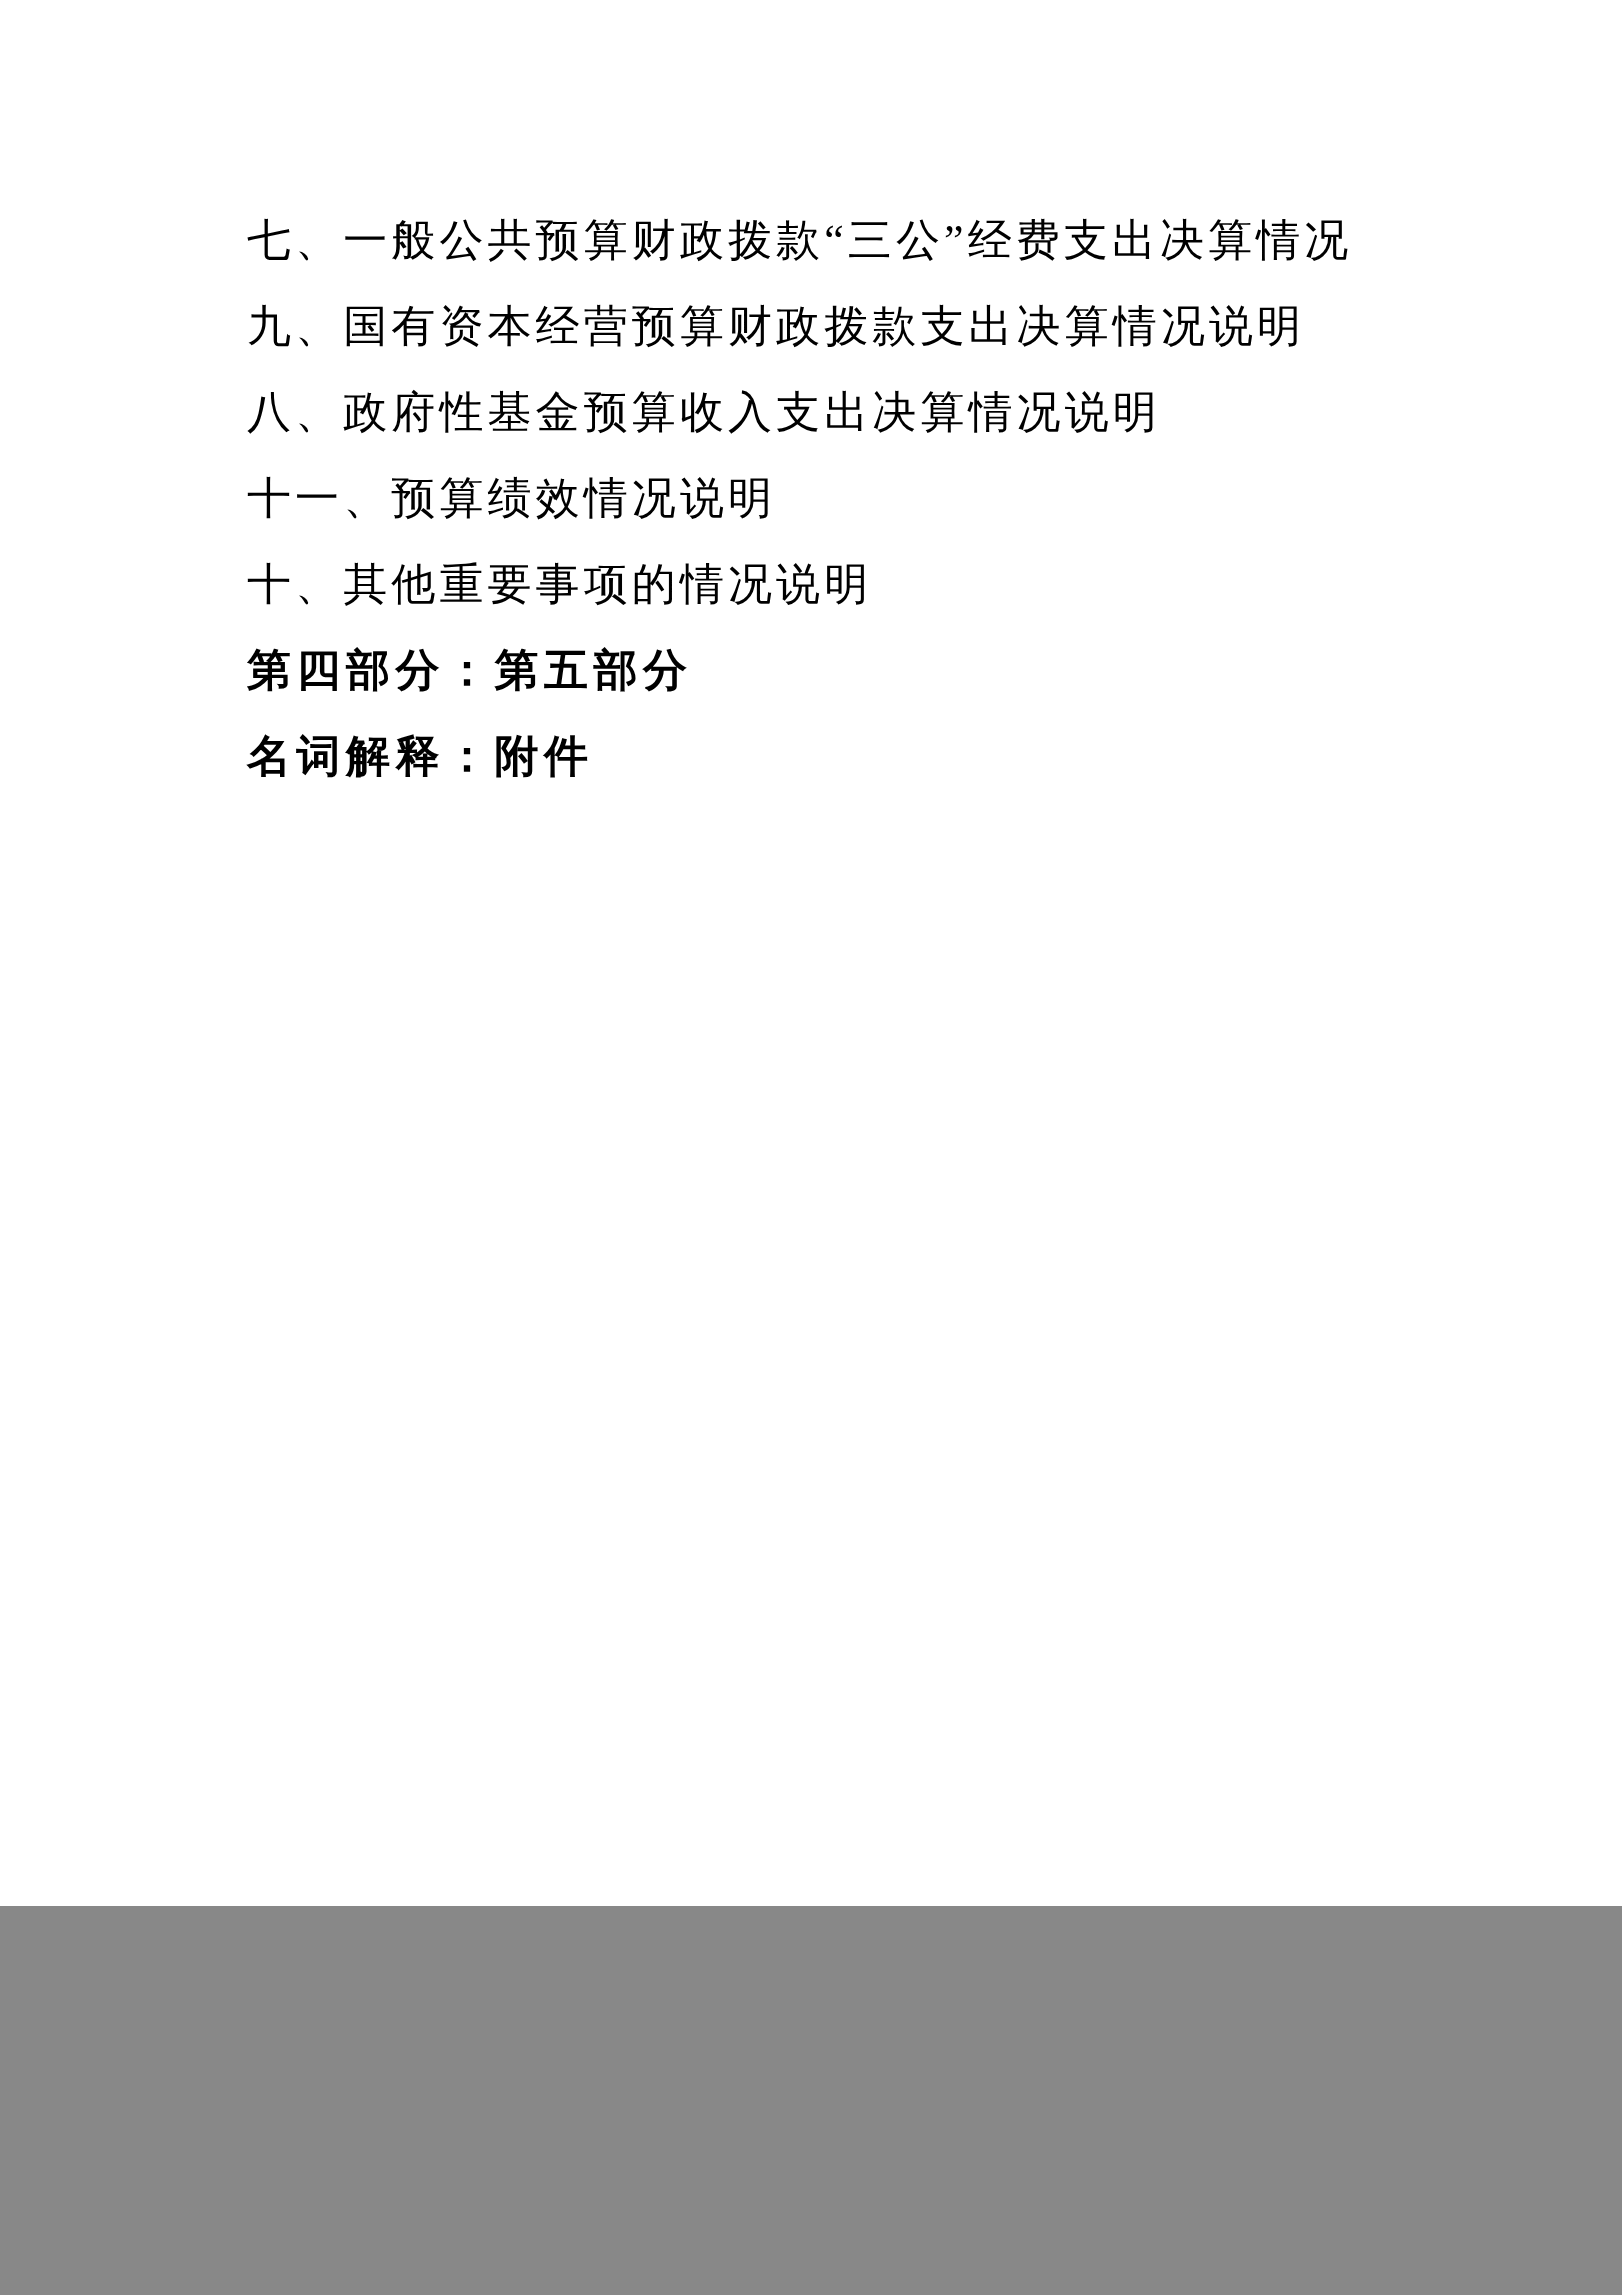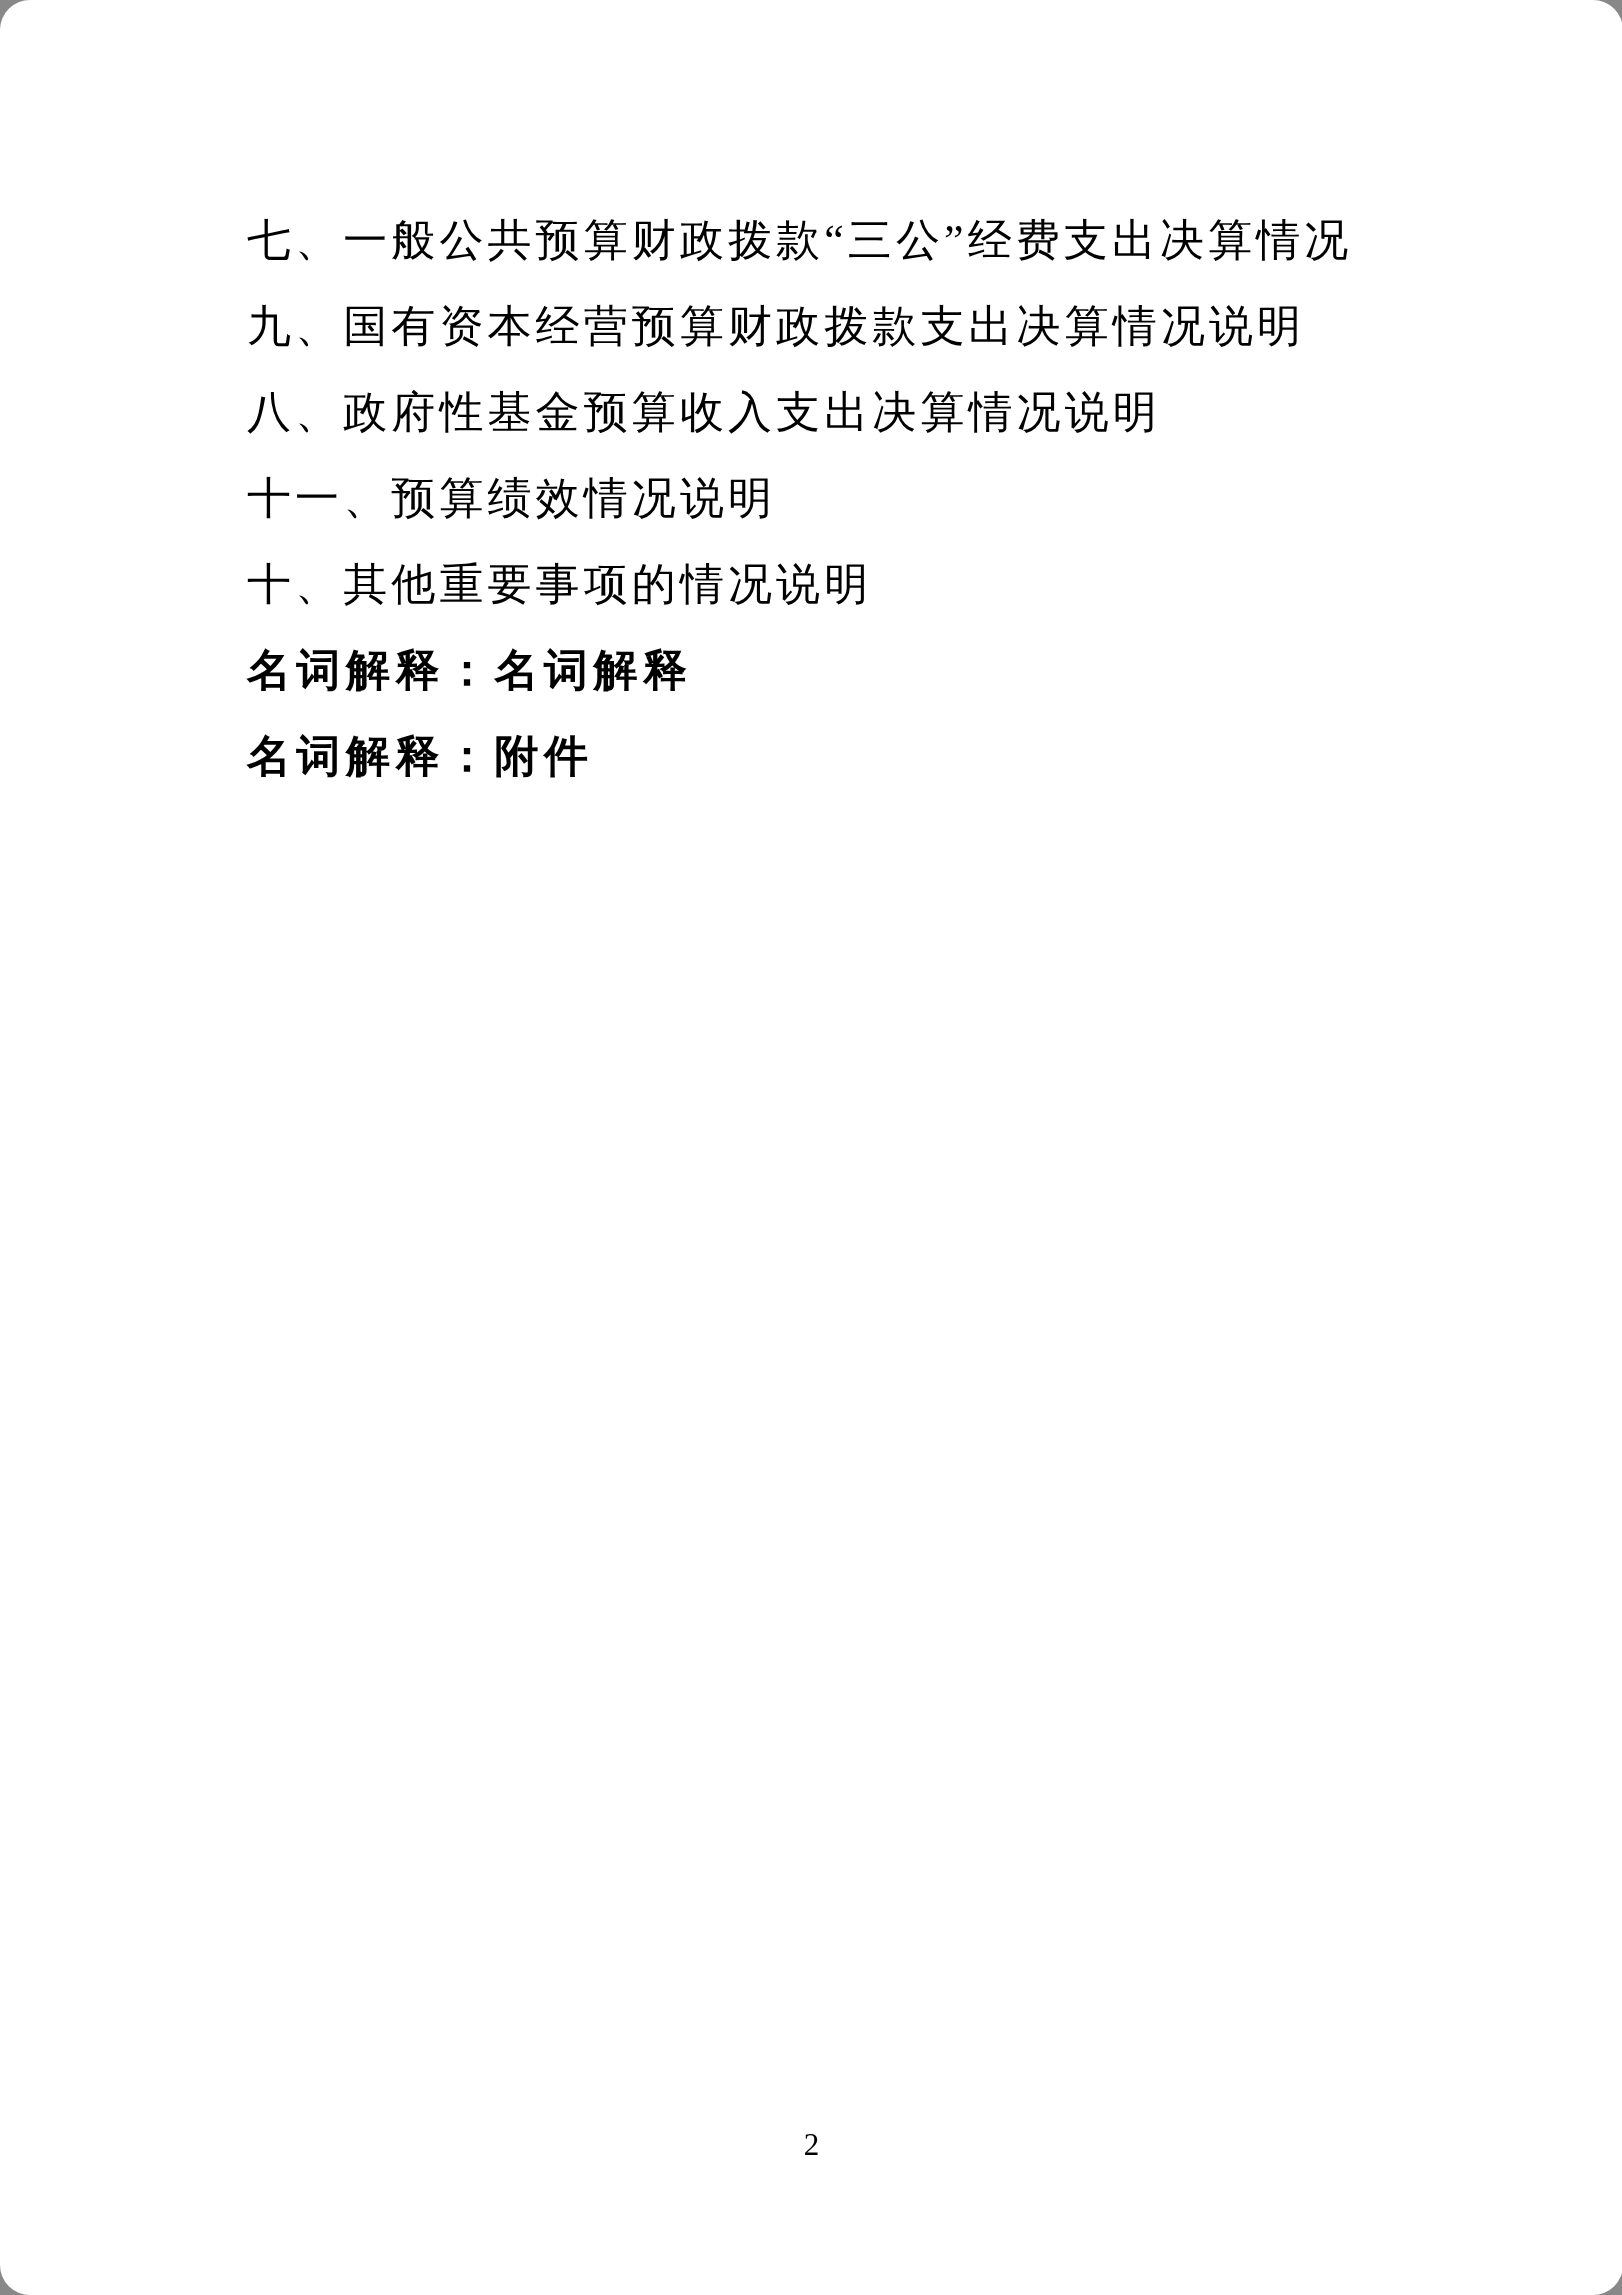--- a/index.html
+++ b/index.html
@@ -3,26 +3,25 @@
 <meta charset="utf-8">
 <style>
   html, body {
     margin: 0;
     padding: 0;
     background: #888888;
   }
   .page {
     position: relative;
     width: 1623px;
-    height: 2295px;
+    height: 1906px;
     margin: 0 auto;
     background: #ffffff;
     color: #000000;
     overflow: hidden;
-    border-radius: 30px;
   }
   .content {
     position: absolute;
     left: 247px;
     top: 197px;
     right: 236px;
   }
   .line {
     height: 86px;
     display: flex;
@@ -59,20 +58,20 @@
 <body>
 
 <div class="page">
 
   <div class="content">
     <div class="line body">七、一般公共预算财政拨款“三公”经费支出决算情况</div>
     <div class="line body">九、国有资本经营预算财政拨款支出决算情况说明</div>
     <div class="line body">八、政府性基金预算收入支出决算情况说明</div>
     <div class="line body">十一、预算绩效情况说明</div>
     <div class="line body">十、其他重要事项的情况说明</div>
-    <div class="line heading">名词解释：名词解释</div>
+    <div class="line heading">第四部分：第五部分</div>
     <div class="line heading">名词解释：附件</div>
   </div>
 
   <div class="page-number">2</div>
 
 </div>
 
 
 </body></html>

